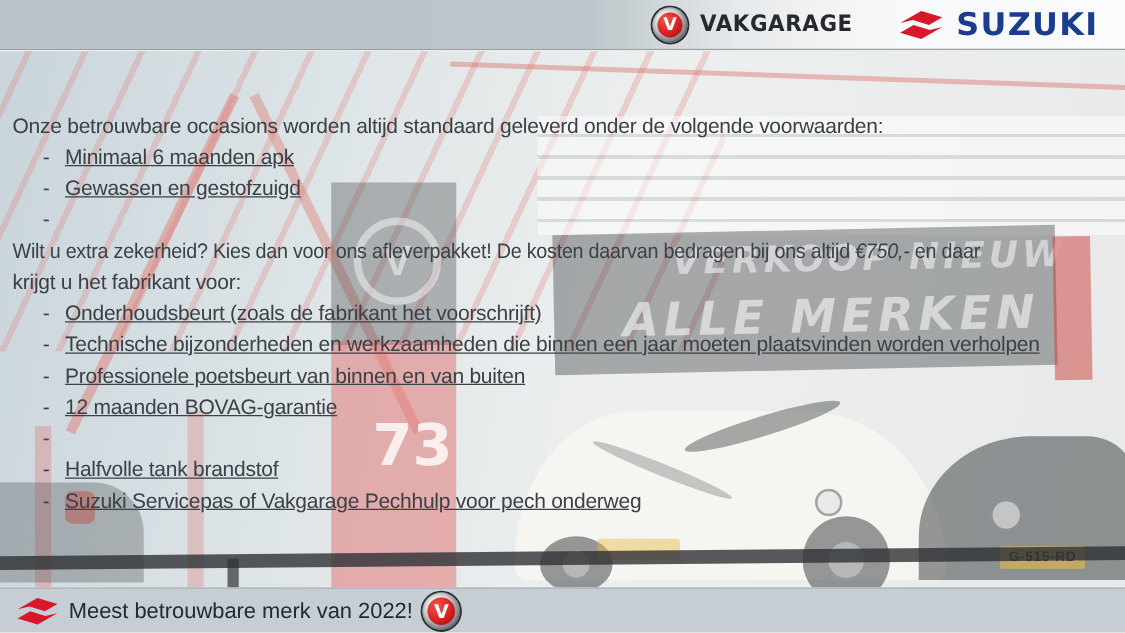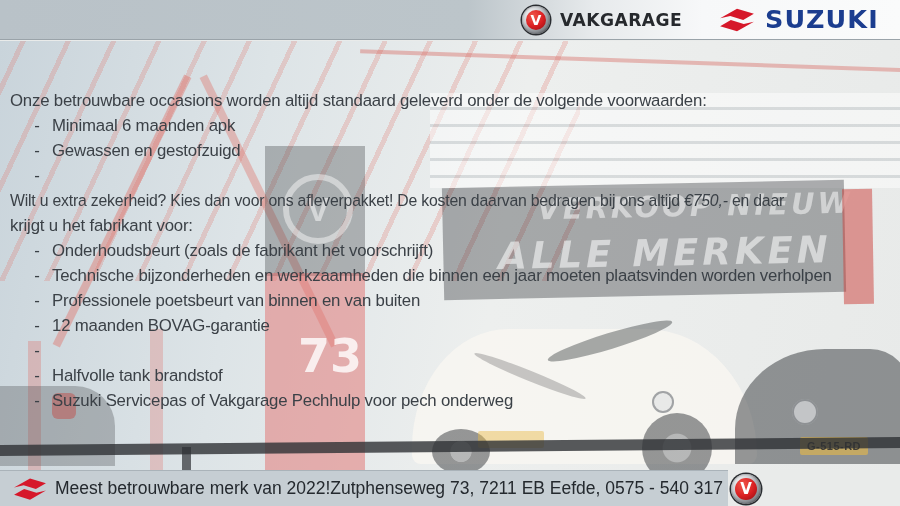--- a/index.html
+++ b/index.html
@@ -93,28 +93,28 @@
   .rail-post{left:182px;top:406px;width:9px;height:26px;background:rgba(46,49,53,.7);}
   
   .text-layer{
     position:absolute;left:10px;top:88px;width:886px;
     color:#3b4147;font-size:16.8px;line-height:25px;letter-spacing:-.2px;
   }
   .text-layer p{margin:0;}
   .text-layer ul{list-style:none;margin:0;padding:0;}
   .text-layer li{display:flex;}
   .dash{width:30px;text-align:center;flex:0 0 30px;margin-left:12px;}
-  .li-text{white-space:nowrap;}
+  .li-text{white-space:nowrap;text-decoration:underline;}
   .upsell{margin-top:20px;}
   .upsell-line1{display:inline-block;white-space:nowrap;transform:scaleX(.94);transform-origin:left;}
   .price{font-style:italic;}
   .upsell-line2{display:block;}
   
   .footer{
-    position:absolute;left:0;top:470px;width:728px;height:36px;
+    position:absolute;left:0;top:470px;width:900px;height:36px;
     background:#c6ced3;border-top:1px solid #aab3b9;
     display:flex;align-items:center;box-sizing:border-box;
     color:#24292e;font-size:17.5px;
   }
   .footer .suzuki-s{position:static;margin:0 8px 0 13px;flex:0 0 auto;}
   .claim{white-space:nowrap;}
   .address{margin-left:auto;white-space:nowrap;}
   .footer .vak-logo{margin:0 16px 0 8px;width:30px;height:30px;}
   .footer .vak-logo .shield{width:22px;height:22px;font-size:15px;line-height:22px;}
 </style>
@@ -216,17 +216,16 @@
       </li>
   </ul>
 </div>
 
 <div class="footer">
   <svg class="suzuki-s" width="34" height="26" viewBox="0 0 64 44">
     <path d="M2,19 L32,2 L62,11 L43,22 L20,15 Z" fill="#d6182a"></path>
     <path d="M62,25 L32,42 L2,33 L21,22 L44,29 Z" fill="#d6182a"></path>
   </svg>
   <div class="claim">Meest betrouwbare merk van 2022!</div>
-  <div class="address">Zutphenseweg 73, 7211 EB Eefde, 0575 - 540 317</div>
   <div class="vak-logo">
     <div class="shield">V</div>
   </div>
 </div>
 
 </body></html>

